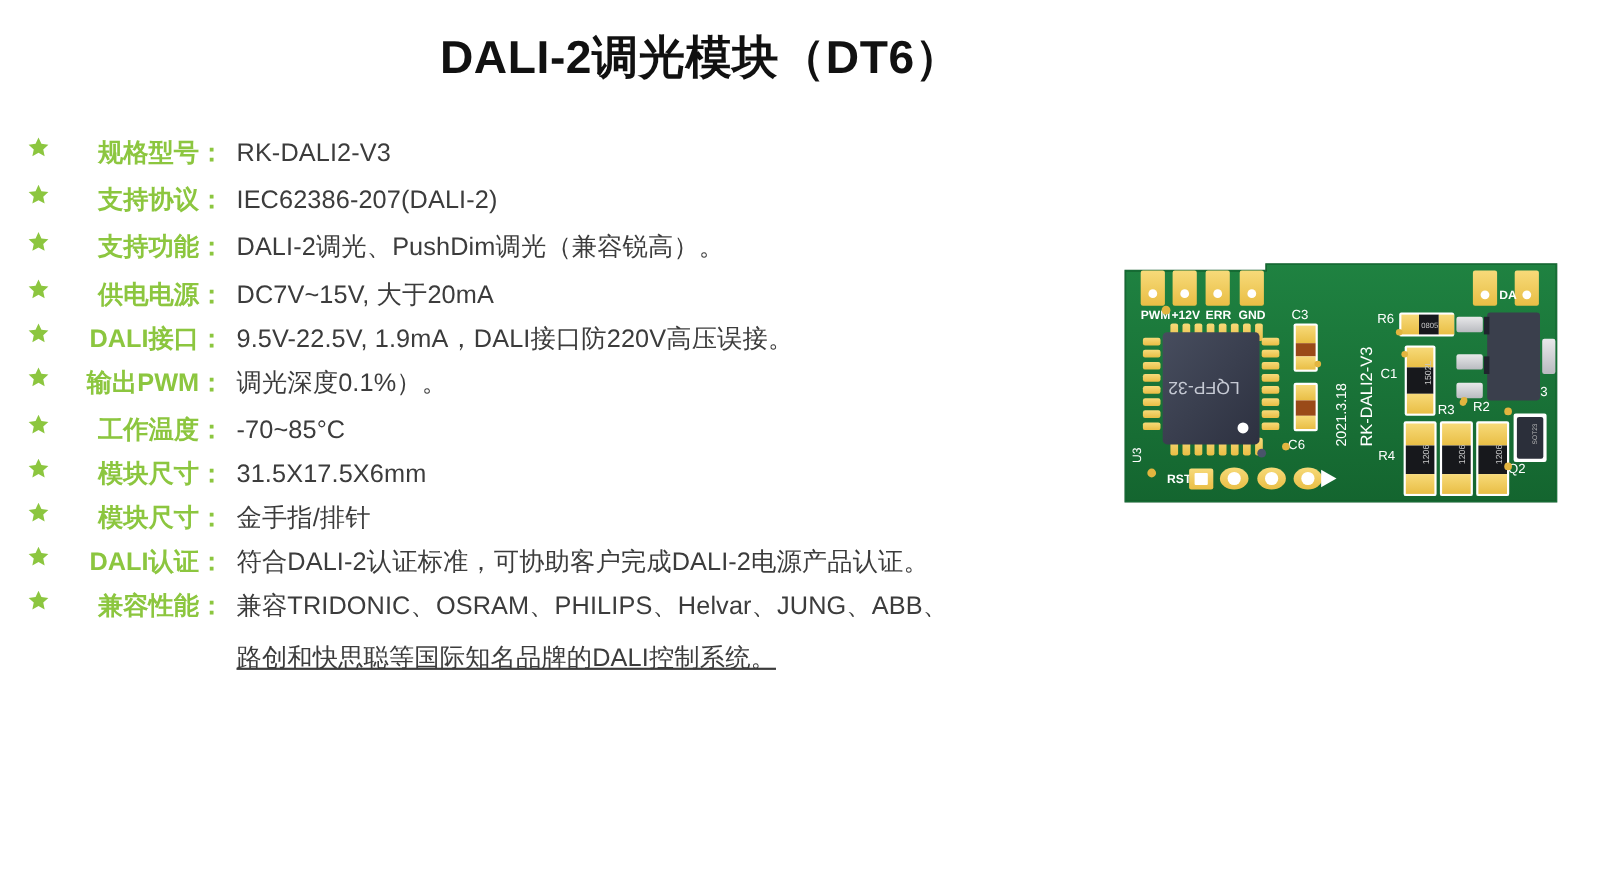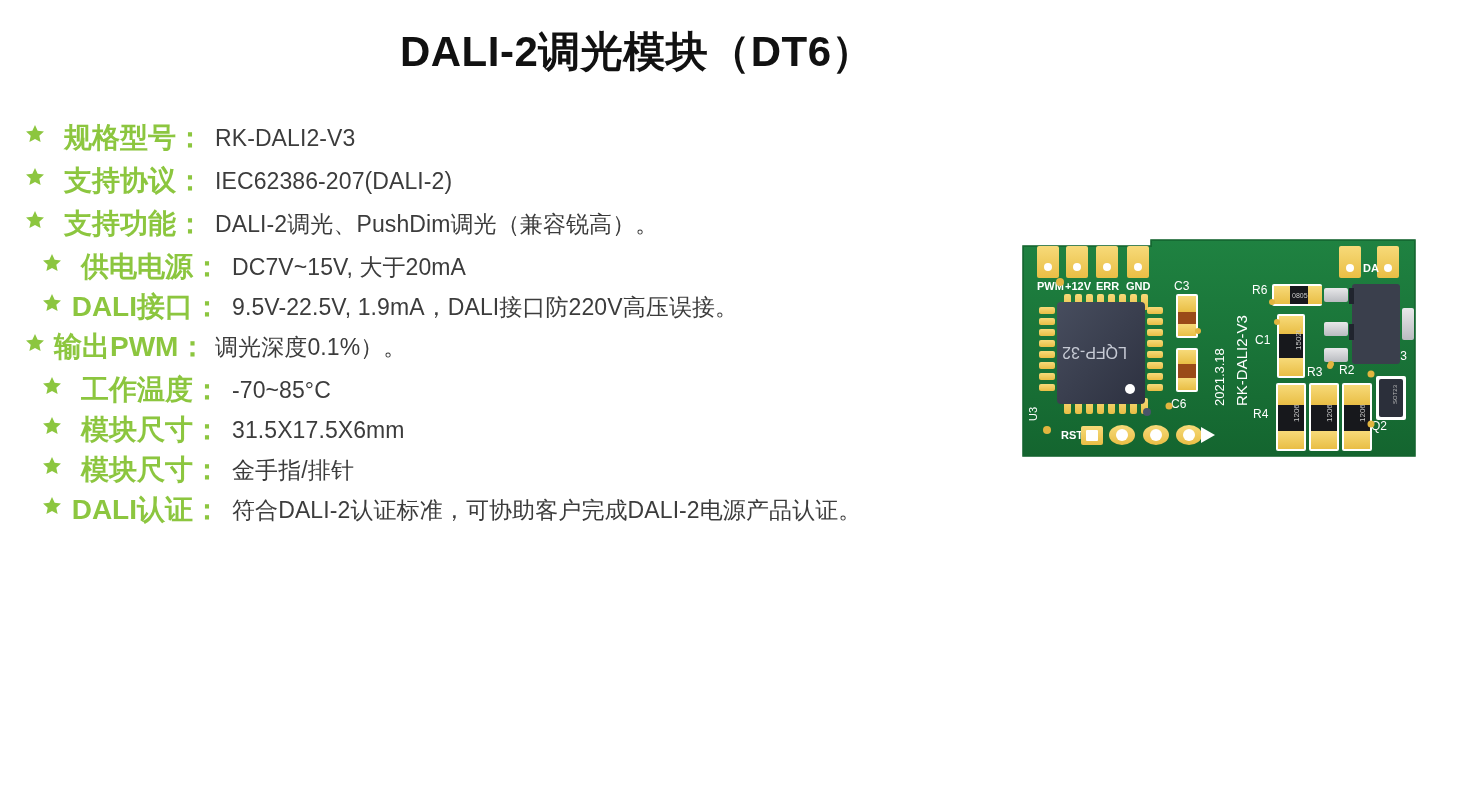--- a/index.html
+++ b/index.html
@@ -36,21 +36,21 @@
     position: absolute;
     top: 121px;
     left: 0;
     width: 1000px;
   }
   .spec-row {
     display: flex;
     align-items: flex-start;
     margin-bottom: 9px;
   }
-  .spec-row.tight { margin-bottom: 6px; padding-left: 17px; }
+  .spec-row.tight { margin-bottom: 6px; }
 
   .bullet-cell {
     width: 46px;
     min-width: 46px;
     text-align: right;
     padding-top: 2px;
   }
   .star-icon {
     display: inline-block;
     width: 22px;
@@ -59,21 +59,21 @@
     line-height: 1;
   }
   .star-icon svg { display: block; }
 
   .label-cell {
     width: 150px;
     min-width: 150px;
     text-align: right;
     padding-right: 0;
     padding-left: 8px;
-    font-size: 28px;
+    font-size: 23px;
     font-weight: bold;
     color: #8cc63f;
     white-space: nowrap;
     line-height: 34px;
   }
 
   .value-cell {
     padding-left: 11px;
     font-size: 23px;
     font-weight: normal;
@@ -234,20 +234,34 @@
             <path fill="#8cc63f" d="M12 2.2l2.9 6.3 6.9.8-5.1 4.7 1.4 6.8L12 17.4 5.9 20.8l1.4-6.8L2.2 9.3l6.9-.8z"></path>
           </svg>
       </span>
     </div>
     <div class="label-cell">DALI认证：</div>
     <div class="value-cell">
       <span class="vline">符合DALI-2认证标准，可协助客户完成DALI-2电源产品认证。</span>
     </div>
   </div>
 
+  <div class="spec-row">
+    <div class="bullet-cell">
+      <span class="star-icon">
+        <svg width="22" height="22" viewBox="0 0 24 24" aria-hidden="true">
+            <path fill="#8cc63f" d="M12 2.2l2.9 6.3 6.9.8-5.1 4.7 1.4 6.8L12 17.4 5.9 20.8l1.4-6.8L2.2 9.3l6.9-.8z"></path>
+          </svg>
+      </span>
+    </div>
+    <div class="label-cell">兼容性能：</div>
+    <div class="value-cell">
+      <span class="vline">兼容TRIDONIC、OSRAM、PHILIPS、Helvar、JUNG、ABB、</span>
+      <span class="vline">路创和快思聪等国际知名品牌的DALI控制系统。</span>
+    </div>
+  </div>
 
 </div>
 
 <div class="pcb-wrap">
   <svg class="pcb-svg" width="400" height="224" viewBox="0 0 400 224">
     <defs>
       <linearGradient id="boardG" x1="0" y1="0" x2="0" y2="1">
         <stop offset="0" stop-color="#1f8241"></stop>
         <stop offset="1" stop-color="#14652f"></stop>
       </linearGradient>

